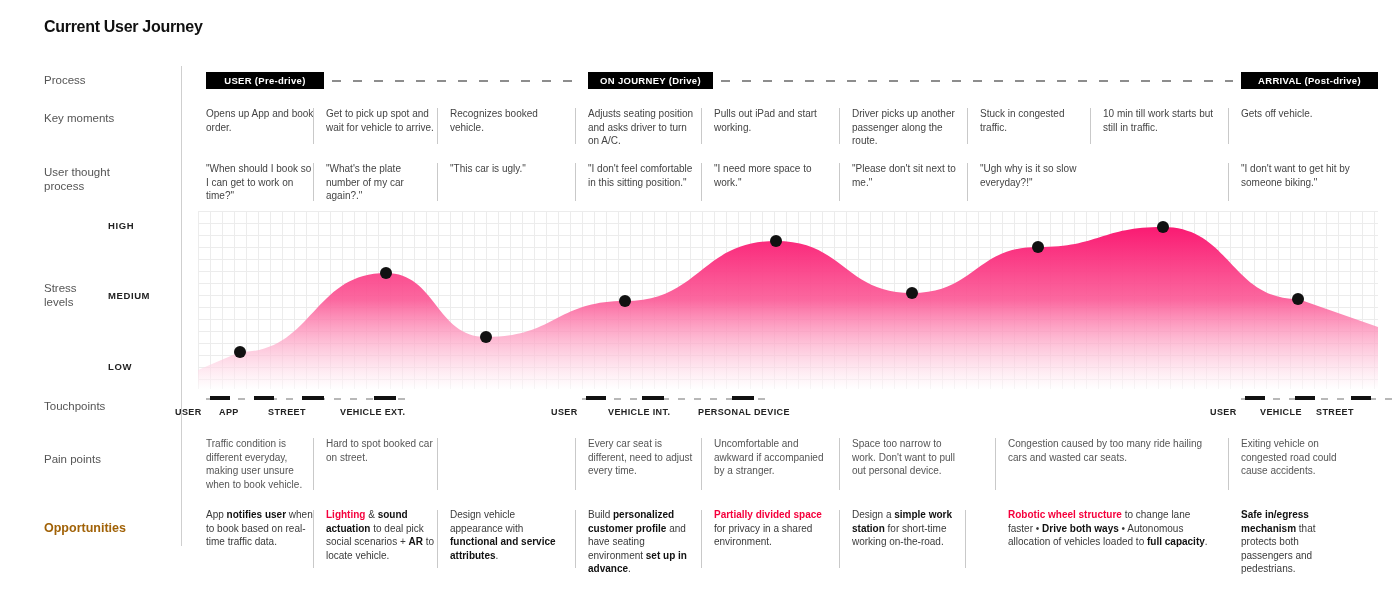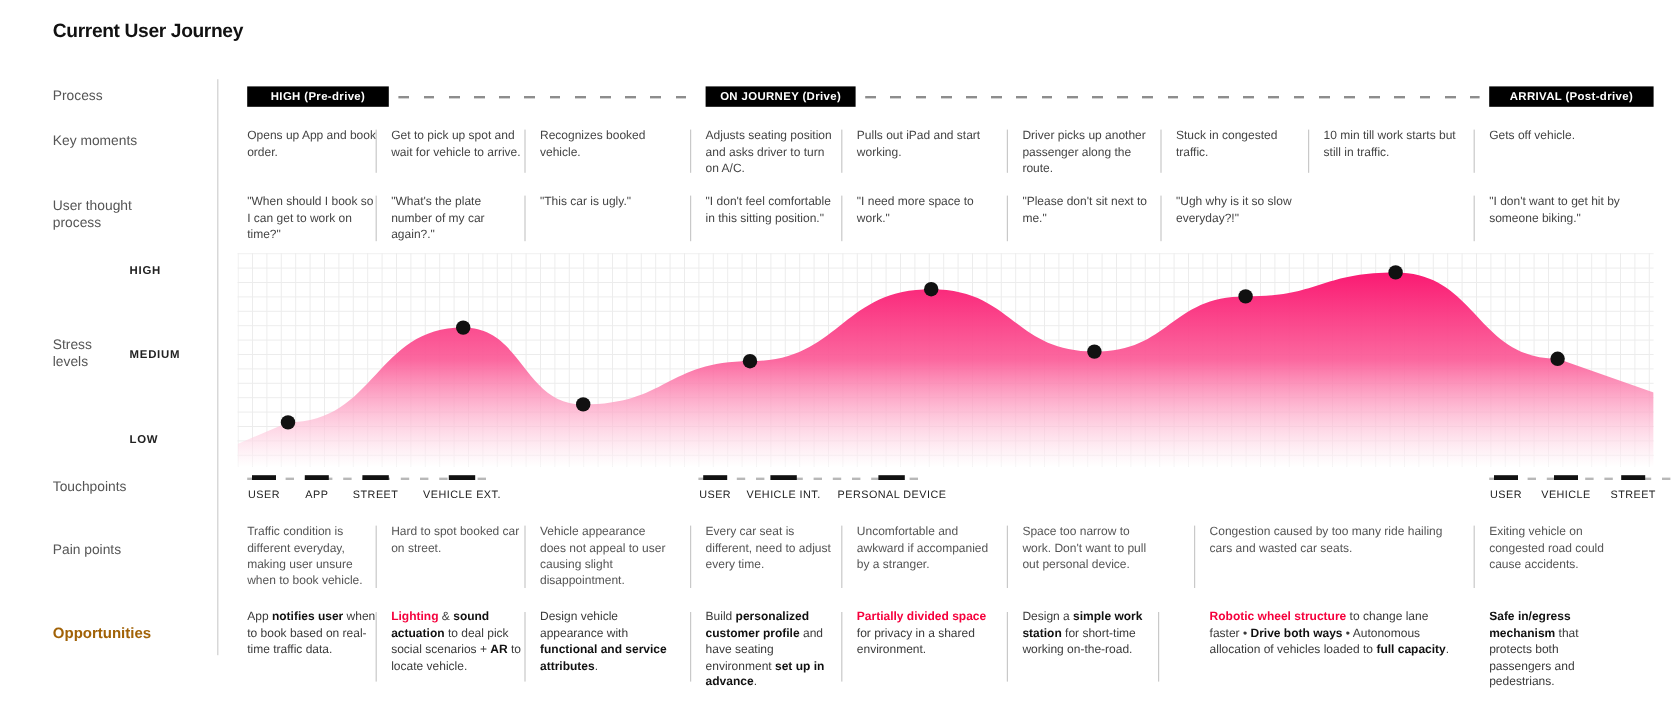--- a/index.html
+++ b/index.html
@@ -70,22 +70,22 @@
   }
   .chart-wrap svg { position: absolute; left: 0; top: 0; width: 1180px; height: 178px; }
 
   
   .tp-group { position: absolute; top: 0; }
   .tp-track { position: absolute; top: 0; height: 4px; }
   .tp-seg { position: absolute; top: 0; height: 4px; background: #111111; }
   .tp-gap { position: absolute; top: 1.5px; height: 2px; background: #b8b8b8; }
   .tp-label {
     position: absolute; top: 11px;
-    font-size: 9px; font-weight: normal; letter-spacing: .4px; color: #222222;
-    white-space: nowrap; text-align: center;
+    font-size: 9px; font-weight: bold; letter-spacing: .4px; color: #222222;
+    white-space: nowrap; 
   }
 
   
   .cell.opp { color: #3a3a3a; line-height: 13.5px; }
   .opp-b { font-weight: bold; color: #111111; }
   .opp-r { font-weight: bold; color: #F5003C; }
 </style>
 </head>
 <body>
 
@@ -105,21 +105,21 @@
 
   <div class="rail small" style="left:108px; top:220px">HIGH</div>
   <div class="rail small" style="left:108px; top:290px">MEDIUM</div>
   <div class="rail small" style="left:108px; top:361px">LOW</div>
 
   <div class="vdivider"></div>
 
   <div class="board">
 
     <div class="process-row" id="process-row">
-        <div class="proc-chip" style="left: 8px; width: 118px;">HIGH (Pre-drive)</div>
+        <div class="proc-chip" style="left: 8px; width: 118px;">USER (Pre-drive)</div>
         <div class="proc-dash" style="left: 134px; width: 248px;"></div>
         <div class="proc-chip" style="left: 390px; width: 125px;">ON JOURNEY (Drive)</div>
         <div class="proc-dash" style="left: 523px; width: 512px;"></div>
         <div class="proc-chip" style="left: 1043px; width: 137px;">ARRIVAL (Post-drive)</div>
       </div>
 
     <div class="row" style="top:107px; height:48px" id="key-moments-row">
         <div class="cell " style="left: 8px; width: 110px;">Opens up App and book order.</div>
         <div class="cell " style="left: 128px; width: 110px;">Get to pick up spot and wait for vehicle to arrive.</div>
         <div class="cell-div" style="left: 115px; top: 1px; height: 36px;"></div>
@@ -249,21 +249,20 @@
           <div class="tp-label" style="left: -31px; width: 90px;">USER</div>
           <div class="tp-label" style="left: 19px; width: 90px;">VEHICLE</div>
           <div class="tp-label" style="left: 75px; width: 90px;">STREET</div>
         </div>
       </div>
 
     <div class="row" style="top:437px; height:60px" id="pain-points-row">
         <div class="cell pain" style="left: 8px; width: 112px;">Traffic condition is different everyday, making user unsure when to book vehicle.</div>
         <div class="cell pain" style="left: 128px; width: 110px;">Hard to spot booked car on street.</div>
         <div class="cell-div" style="left: 115px; top: 1px; height: 52px;"></div>
-        <div class="cell pain" style="left: 252px; width: 110px;">Vehicle appearance does not appeal to user causing slight disappointment.</div>
         <div class="cell-div" style="left: 239px; top: 1px; height: 52px;"></div>
         <div class="cell pain" style="left: 390px; width: 110px;">Every car seat is different, need to adjust every time.</div>
         <div class="cell-div" style="left: 377px; top: 1px; height: 52px;"></div>
         <div class="cell pain" style="left: 516px; width: 110px;">Uncomfortable and awkward if accompanied by a stranger.</div>
         <div class="cell-div" style="left: 503px; top: 1px; height: 52px;"></div>
         <div class="cell pain" style="left: 654px; width: 110px;">Space too narrow to work. Don't want to pull out personal device.</div>
         <div class="cell-div" style="left: 641px; top: 1px; height: 52px;"></div>
         <div class="cell pain" style="left: 810px; width: 200px;">Congestion caused by too many ride hailing cars and wasted car seats.</div>
         <div class="cell-div" style="left: 797px; top: 1px; height: 52px;"></div>
         <div class="cell pain" style="left: 1043px; width: 110px;">Exiting vehicle on congested road could cause accidents.</div>

